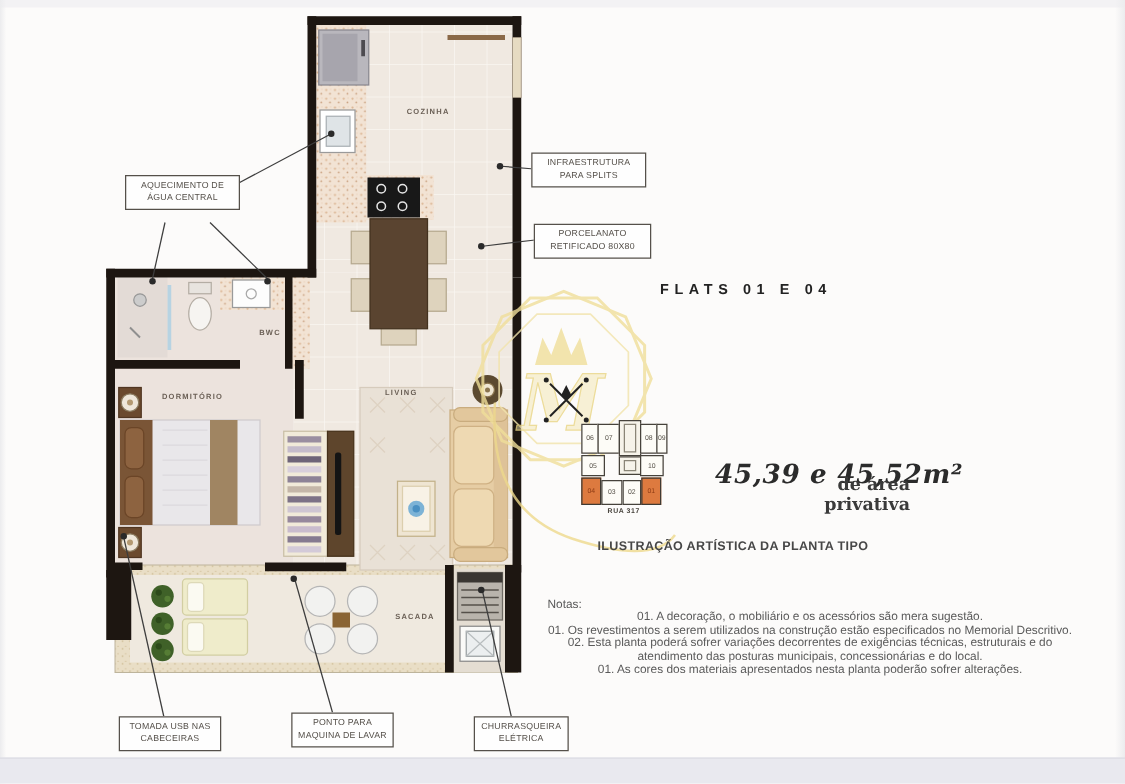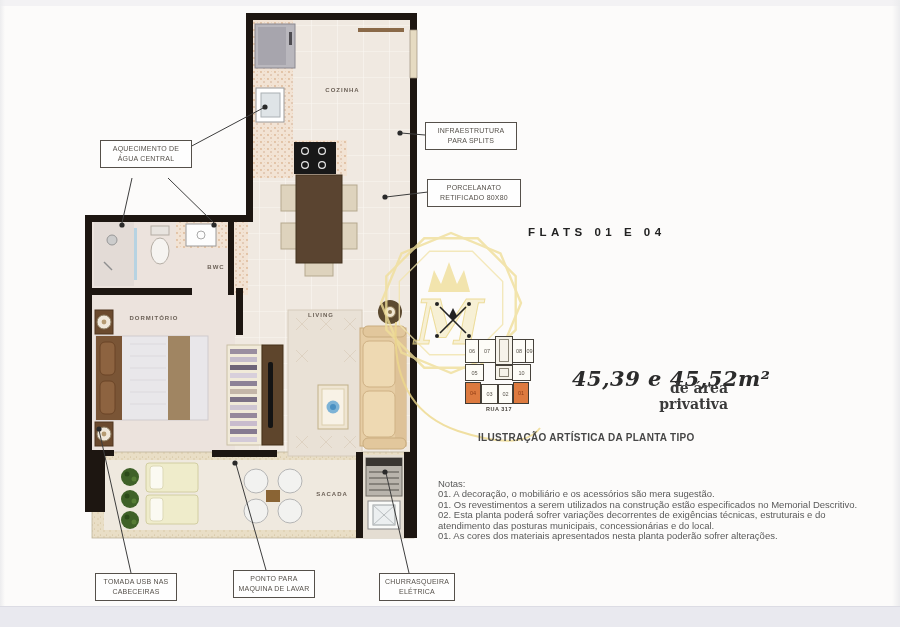--- a/index.html
+++ b/index.html
@@ -20,21 +20,21 @@
                letter-spacing:4.5px;color:#222;}
   .area-value{position:absolute;left:572px;top:350px;font-family:"DejaVu Serif",serif;
               font-style:italic;font-weight:bold;font-size:21px;color:#2b2b2b;letter-spacing:.5px;margin-top:16px;}
   .area-caption{position:absolute;left:600px;top:380px;width:128px;text-align:right;
                 font-family:"DejaVu Serif",serif;font-weight:bold;font-size:14px;color:#3a3a3a;}
 
   .disc-heading{position:absolute;left:438px;top:432px;font-size:10px;font-weight:bold;color:#474747;letter-spacing:.3px;padding-left:40px;}
   .disc-intro{position:absolute;left:438px;top:456px;font-size:9.5px;color:#5a5a5a;white-space:nowrap;}
   .disc-notas{position:absolute;left:438px;top:478px;font-size:9.5px;color:#5a5a5a;}
   .disc-notes{position:absolute;left:438px;top:489px;width:420px;font-size:9.5px;line-height:10.5px;color:#5a5a5a;}
-  .disc-notes div{margin:0;}
+  .disc-notes div{margin:0;text-align:center;}
 
   .keyplan{position:absolute;left:458px;top:332px;width:82px;height:84px;}
   .kp-cell{position:absolute;border:1px solid #46423b;background:#fdfcf7;color:#5a554c;
            font-size:5.5px;display:flex;align-items:center;justify-content:center;box-sizing:border-box;}
   .kp-cell.hl{background:#dd7a3f;color:#8f3c15;border-color:#3f3a33;}
   .kp-core{position:absolute;border:1px solid #46423b;background:#f6f3ea;box-sizing:border-box;}
   .kp-core:after{content:"";position:absolute;left:3px;top:2px;right:3px;bottom:2px;border:1px solid #8a8577;}
   .kp-street{position:absolute;left:0;top:74px;width:82px;text-align:center;font-size:5.5px;
              font-weight:bold;letter-spacing:.5px;color:#46423b;}
 </style>

